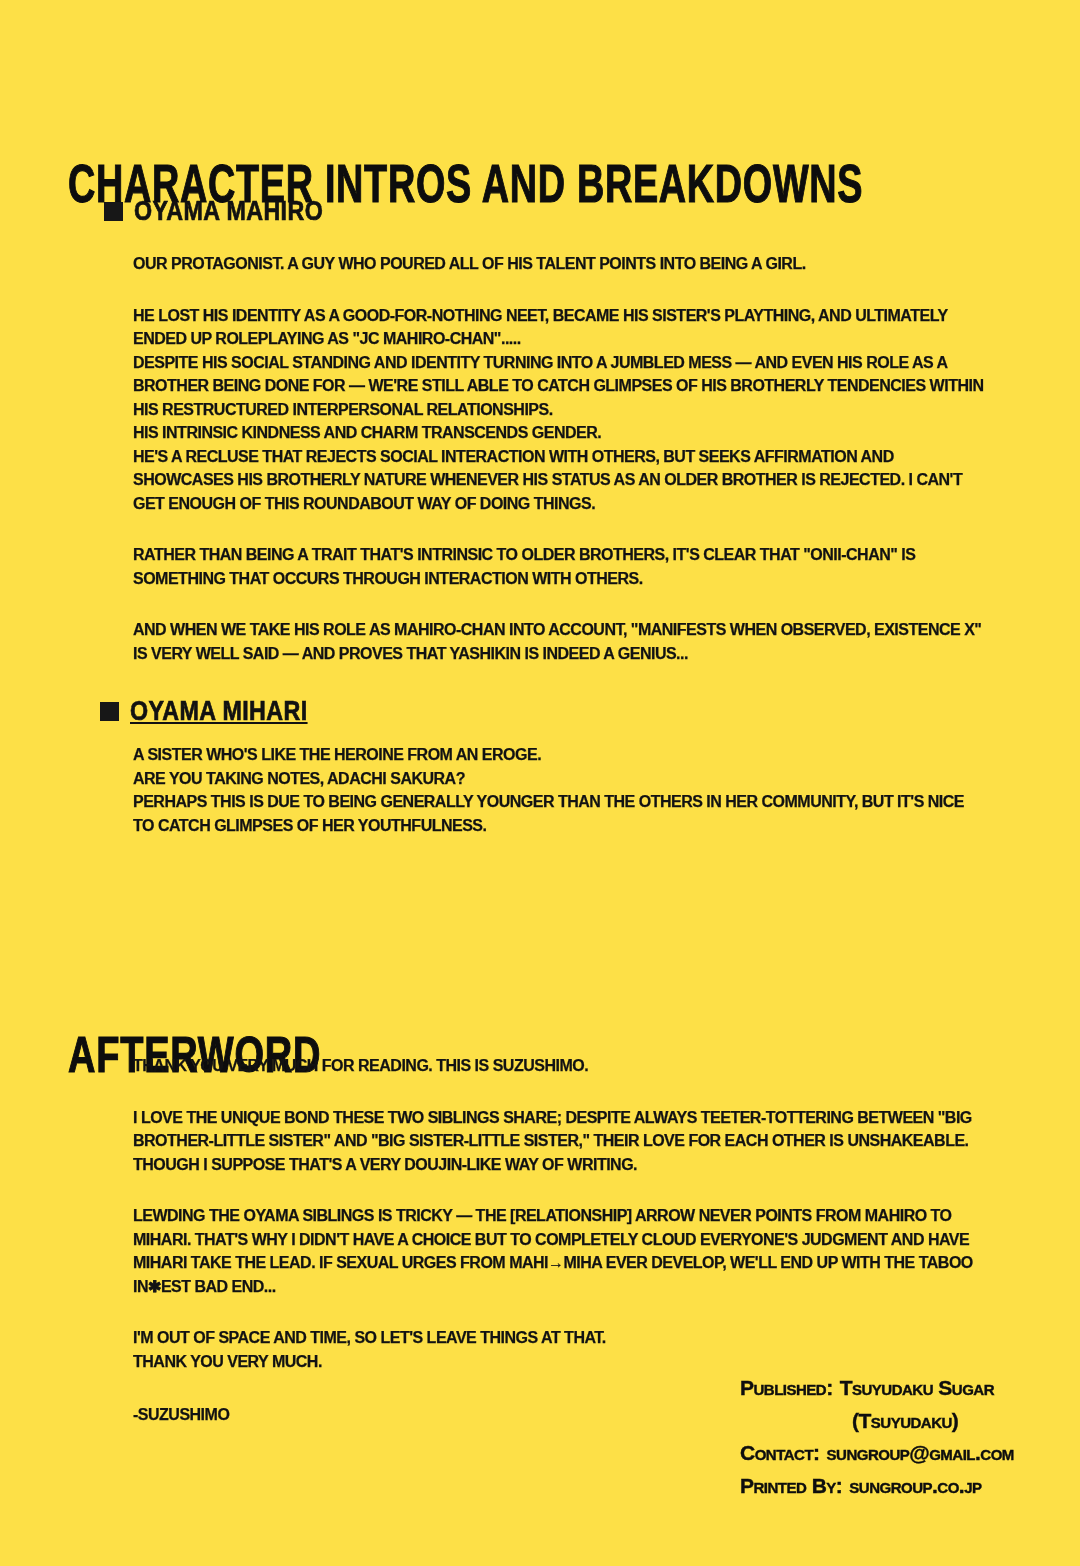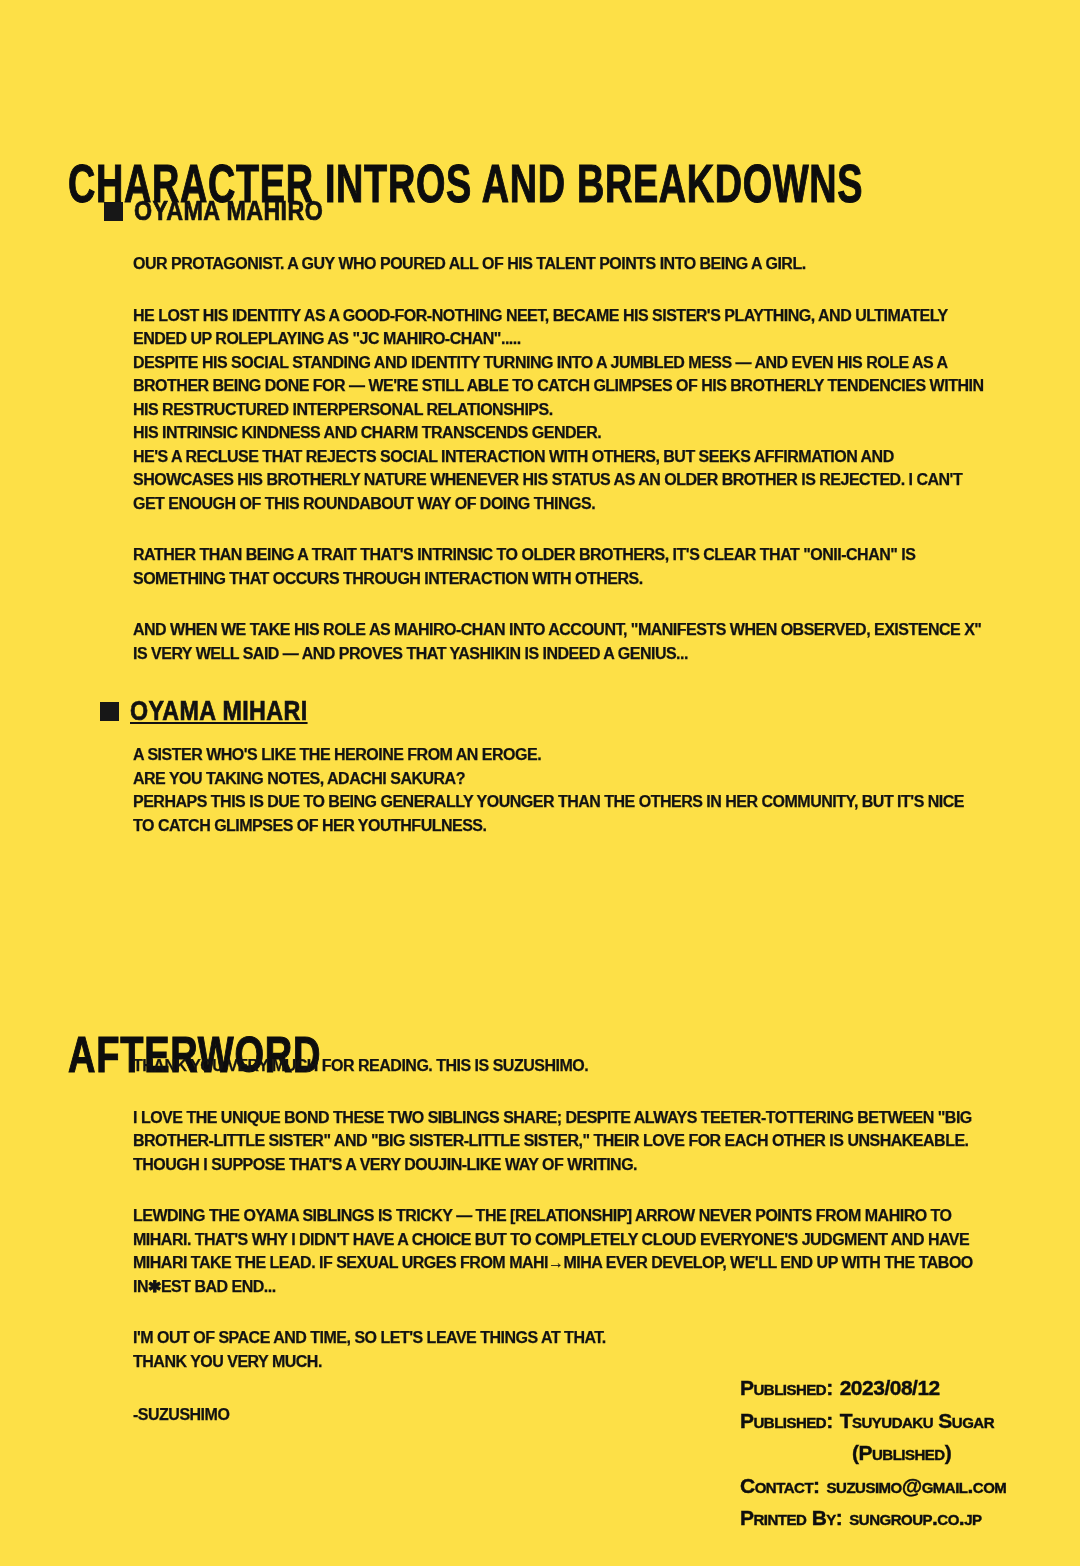--- a/index.html
+++ b/index.html
@@ -115,29 +115,26 @@
     <p class="para gap">I LOVE THE UNIQUE BOND THESE TWO SIBLINGS SHARE; DESPITE ALWAYS TEETER-TOTTERING BETWEEN "BIG BROTHER-LITTLE SISTER" AND "BIG SISTER-LITTLE SISTER," THEIR LOVE FOR EACH OTHER IS UNSHAKEABLE.</p>
     <p class="para">THOUGH I SUPPOSE THAT'S A VERY DOUJIN-LIKE WAY OF WRITING.</p>
     <p class="para gap">LEWDING THE OYAMA SIBLINGS IS TRICKY — THE [RELATIONSHIP] ARROW NEVER POINTS FROM MAHIRO TO MIHARI. THAT'S WHY I DIDN'T HAVE A CHOICE BUT TO COMPLETELY CLOUD EVERYONE'S JUDGMENT AND HAVE MIHARI TAKE THE LEAD. IF SEXUAL URGES FROM MAHI→MIHA EVER DEVELOP, WE'LL END UP WITH THE TABOO IN✱EST BAD END...</p>
     <p class="para gap">I'M OUT OF SPACE AND TIME, SO LET'S LEAVE THINGS AT THAT.</p>
     <p class="para">THANK YOU VERY MUCH.</p>
     <p class="para gap-lg">-SUZUSHIMO</p>
   </div>
 
   <div class="colophon">
     <span class="colo-row">
-      <span class="colo-label">Published:</span><span class="colo-value">2023/08/12</span>
-    </span>
-    <span class="colo-row">
       <span class="colo-label">Published:</span><span class="colo-value">Tsuyudaku Sugar</span>
     </span>
     <span class="colo-row indent">
-      <span class="colo-value">(Published)</span>
+      <span class="colo-value">(Tsuyudaku)</span>
     </span>
     <span class="colo-row">
-      <span class="colo-label">Contact:</span><span class="colo-value">suzusimo@gmail.com</span>
+      <span class="colo-label">Contact:</span><span class="colo-value">sungroup@gmail.com</span>
     </span>
     <span class="colo-row">
       <span class="colo-label">Printed By:</span><span class="colo-value">sungroup.co.jp</span>
     </span>
   </div>
 
 </div>
 
 </body></html>

